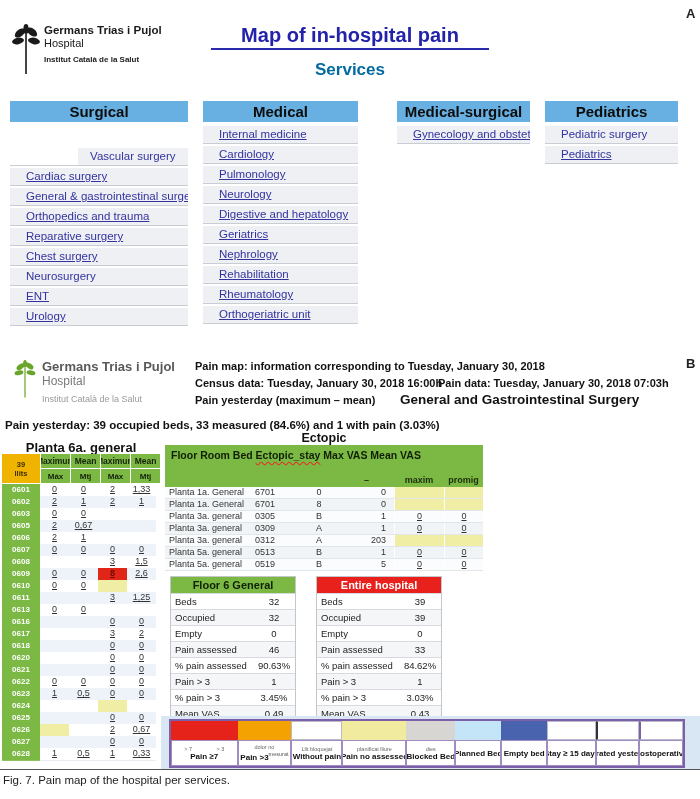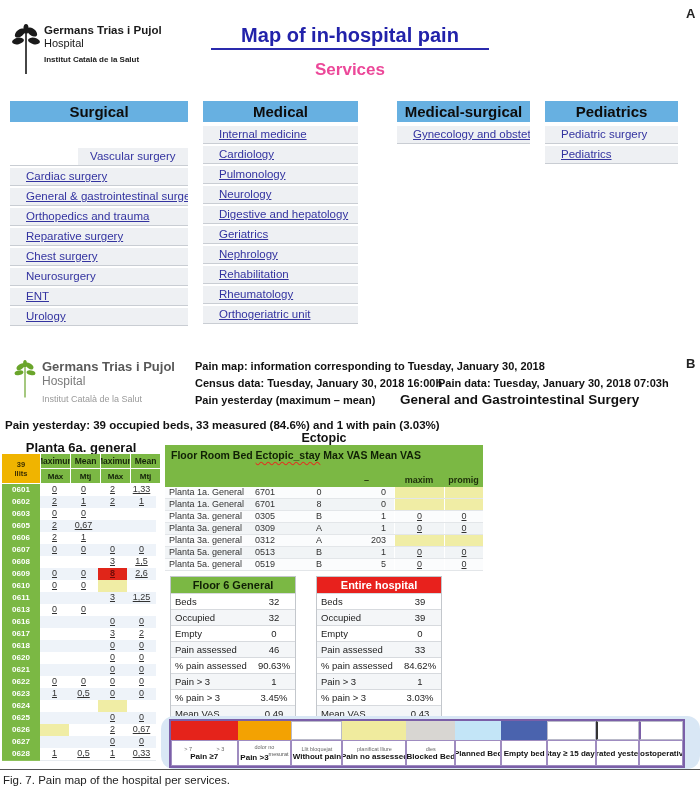--- a/index.html
+++ b/index.html
@@ -16,21 +16,21 @@
   .logoA .logo-name,.logoA .logo-type,.logoA .logo-org{color:#1a1a1a;}
   .logoB .logo-name{color:#595959;font-size:13px;}
   .logoB .logo-type{color:#7a7a7a;font-size:12px;}
   .logoB .logo-org{color:#9a9a9a;font-size:9px;font-weight:normal;}
 
   
   .titleA{position:absolute;top:24px;left:0;width:700px;text-align:center;}
   .titleA span{display:inline-block;padding:0 30px 1px 30px;border-bottom:2px solid #2a2aad;
                color:#2222aa;font-size:20px;font-weight:bold;}
   .servicesT{position:absolute;top:60px;left:0;width:700px;text-align:center;
-             font-size:17px;font-weight:bold;color:#ec4899;}
+             font-size:17px;font-weight:bold;color:#0369a1;}
   .svc-col{position:absolute;top:101px;}
   .svc-header{height:21px;line-height:21px;background:#67b0e1;text-align:center;
               font-size:15px;font-weight:bold;color:#0d0d0d;border-bottom:2px solid #fff;}
   .svc-item{height:17px;line-height:16px;background:#eef0f3;margin-top:2px;
             border-bottom:1px solid #c9cdd3;font-size:11.5px;color:#3333a0;
             padding-left:16px;white-space:nowrap;overflow:hidden;}
   .svc-item .u{text-decoration:underline;}
   .svc-first{background:linear-gradient(to right,#ffffff 0 38%,#eef0f3 38%);
              padding-left:38%;text-align:center;margin-top:24px;}
 
@@ -84,21 +84,21 @@
   .stable{position:absolute;top:576px;width:124px;border:1px solid #c3c7cc;background:#fff;}
   .st-head{height:16px;line-height:16px;text-align:center;font-size:11px;font-weight:bold;}
   .st-head.green{background:#7bb844;color:#102005;}
   .st-head.red{background:#e8211d;color:#fff;}
   .st-row{display:flex;height:15px;border-top:1px solid #d7dade;font-size:9.5px;align-items:center;}
   .st-row.alt{background:#f4f6f8;}
   .st-label{flex:1;padding-left:4px;color:#222;white-space:nowrap;overflow:hidden;}
   .st-value{width:42px;text-align:center;color:#222;}
 
   
-  .legend-strip{position:absolute;left:161px;top:716px;width:539px;height:53px;background:#d9e7f5;border-radius:13px;}
+  .legend-strip{position:absolute;left:161px;top:716px;width:539px;height:53px;background:#d9e7f5;}
   .legend-box{position:absolute;left:8px;top:3px;width:512px;border:2px solid #7b5fa8;background:#fff;}
   .lg-swrow,.lg-lbrow{display:flex;width:100%;}
   .lg-swrow{height:19px;}
   .lg-lbrow{height:26px;}
   .lg-sw{box-sizing:border-box;}
   .lg-sw.boxed{border:1px solid #b9b9c9;background:#fff;}
   .lg-sw.div-black{border-left:2px solid #333;}
   .lg-sw.div-purple{border-left:2px solid #7b5fa8;}
   .lg-cell{box-sizing:border-box;border:1px solid #9f8cc0;display:flex;flex-direction:column;
            align-items:center;justify-content:center;overflow:hidden;background:#fff;}

